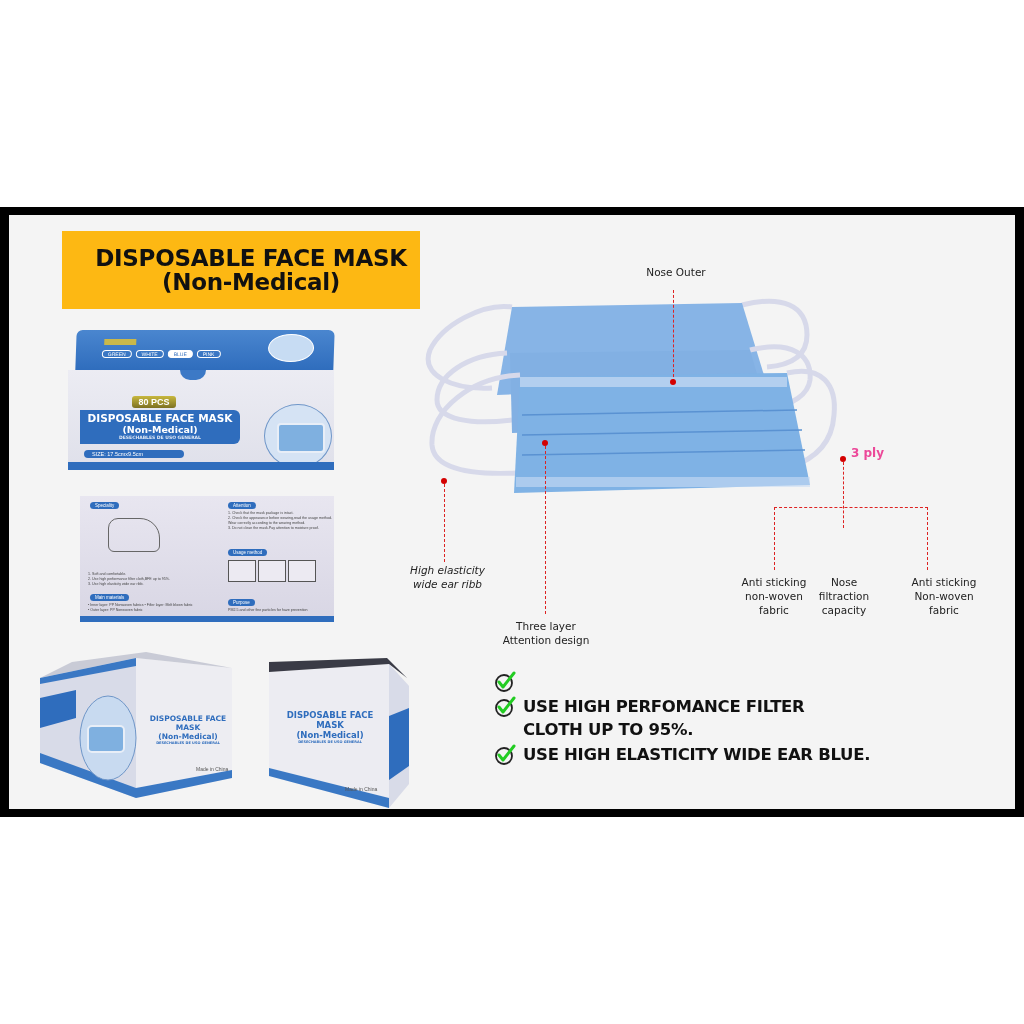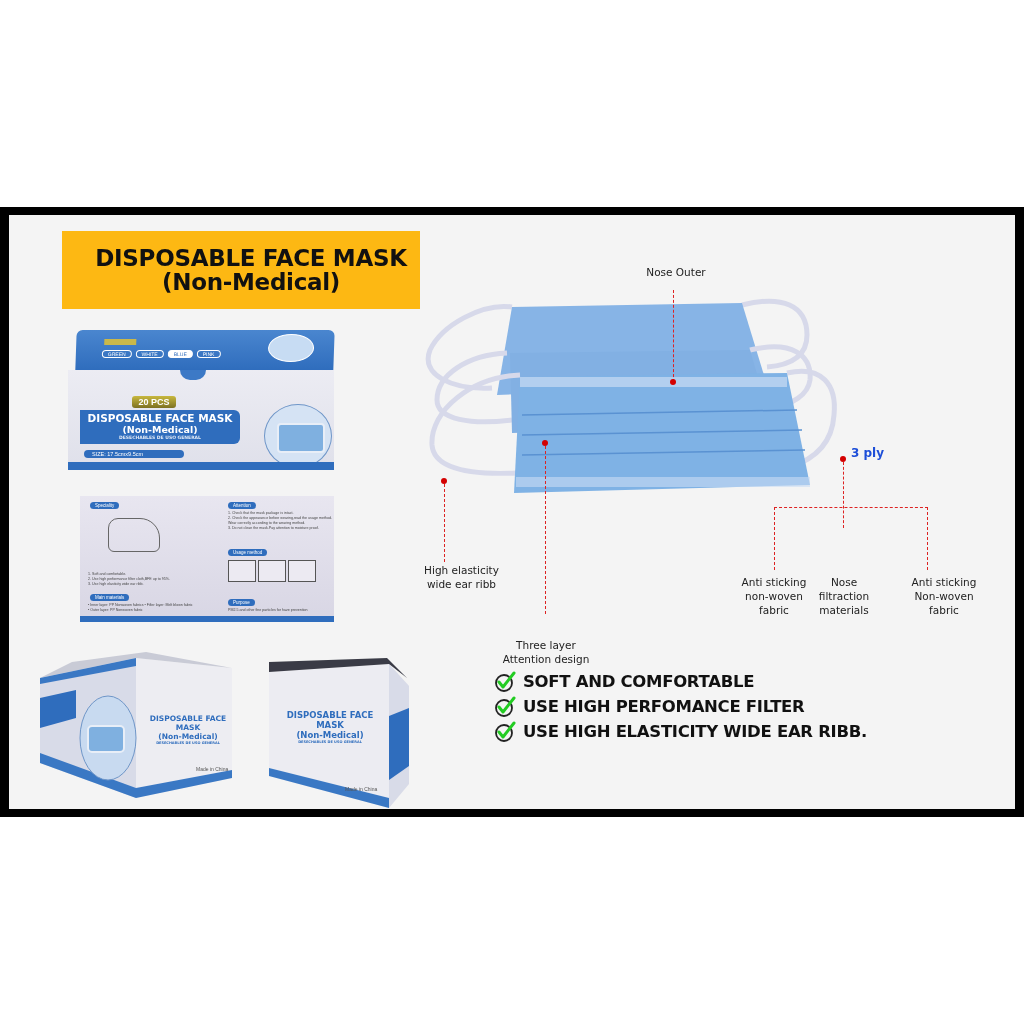--- a/index.html
+++ b/index.html
@@ -82,21 +82,21 @@
   .box-angle-r { position:absolute; left:267px; top:656px; width:142px; height:152px; }
   .face-title { position:absolute; color:#2f6dbd; font-family:"DejaVu Sans",sans-serif; font-weight:bold; text-align:center; }
   .made { position:absolute; font-size:5px; color:#555; }
 
   
   .masks { position:absolute; left:412px; top:295px; width:520px; height:200px; }
   .callout { position:absolute; font-family:"DejaVu Sans",sans-serif; font-size:10.5px; color:#222; text-align:center; line-height:14px; }
   .vdash { position:absolute; width:0; border-left:1.5px dashed #d22; }
   .hdash { position:absolute; height:0; border-top:1.5px dashed #d22; }
   .dot { position:absolute; width:6px; height:6px; border-radius:50%; background:#d40000; }
-  .ply { position:absolute; left:851px; top:446px; font-family:"DejaVu Sans",sans-serif; font-weight:bold; font-size:12px; color:#1d4ed8; }
+  .ply { position:absolute; left:851px; top:446px; font-family:"DejaVu Sans",sans-serif; font-weight:bold; font-size:12px; color:#ec4899; }
 
   
   .features { position:absolute; left:494px; top:670px; }
   .feat { position:relative; display:flex; align-items:flex-start; margin-bottom:2px; }
   .feat .check { width:22px; height:22px; position:relative; flex:none; margin-right:7px; margin-top:1px; }
   .feat .txt { font-family:"DejaVu Sans",sans-serif; font-weight:bold; font-size:16.5px; color:#111; line-height:23px; letter-spacing:-0.3px; }
 </style>
 </head>
 <body>
 
@@ -114,21 +114,21 @@
     <div class="chips">
       <span class="chip">GREEN</span>
       <span class="chip">WHITE</span>
       <span class="chip sel">BLUE</span>
       <span class="chip">PINK</span>
     </div>
     <div class="lid-circle"></div>
   </div>
   <div class="box-body">
     <div class="tab"></div>
-    <div class="pcs-badge">20 PCS</div>
+    <div class="pcs-badge">80 PCS</div>
     <div class="name-plate">
       <div class="a">DISPOSABLE FACE MASK</div>
       <div class="b">(Non-Medical)</div>
       <div class="c">DESECHABLES DE USO GENERAL</div>
     </div>
     <div class="size-plate">SIZE: 17.5cmx9.5cm</div>
     <div class="mask-circle">
         <div class="m"></div>
       </div>
     <div class="strip"></div>
@@ -221,68 +221,66 @@
 
 <div class="dot" style="left:840px;top:456px;"></div>
 <div class="ply">3 ply</div>
 <div class="vdash" style="left:843px;top:462px;height:66px;"></div>
 <div class="hdash" style="left:774px;top:507px;width:154px;"></div>
 <div class="vdash" style="left:774px;top:507px;height:63px;"></div>
 <div class="vdash" style="left:927px;top:507px;height:63px;"></div>
 
 <div class="dot" style="left:441px;top:478px;"></div>
 <div class="vdash" style="left:444px;top:484px;height:78px;"></div>
-<div class="callout" style="left:414px;top:563px;width:95px;">
+<div class="callout" style="left:400px;top:563px;width:95px;font-style:italic;">
   <div>High elasticity</div>
   <div>wide ear ribb</div>
 </div>
 
 <div class="dot" style="left:542px;top:440px;"></div>
 <div class="vdash" style="left:545px;top:446px;height:168px;"></div>
-<div class="callout" style="left:484px;top:638px;width:124px;text-align:center;">
+<div class="callout" style="left:484px;top:619px;width:124px;text-align:center;">
   <div>Three layer</div>
   <div>Attention design</div>
 </div>
 
 <div class="callout" style="left:734px;top:575px;width:80px;">
   <div>Anti sticking</div>
   <div>non-woven</div>
   <div>fabric</div>
 </div>
 <div class="callout" style="left:806px;top:575px;width:76px;">
   <div>Nose filtraction</div>
-  <div>materials</div>
+  <div>capacity</div>
 </div>
 <div class="callout" style="left:904px;top:575px;width:80px;">
   <div>Anti sticking</div>
   <div>Non-woven</div>
   <div>fabric</div>
 </div>
 
 <div class="features">
   <div class="feat">
     <svg class="check" viewBox="0 0 22 22">
       <circle cx="10" cy="12" r="8" fill="none" stroke="#222" stroke-width="1.8"></circle>
       <path d="M5,11 L9,16 L20,2" fill="none" stroke="#22cc22" stroke-width="3" stroke-linecap="round" stroke-linejoin="round"></path>
     </svg>
-    <div class="txt">
-      <div>SOFT AND COMFORTABLE</div>
-    </div>
   </div>
   <div class="feat">
     <svg class="check" viewBox="0 0 22 22">
       <circle cx="10" cy="12" r="8" fill="none" stroke="#222" stroke-width="1.8"></circle>
       <path d="M5,11 L9,16 L20,2" fill="none" stroke="#22cc22" stroke-width="3" stroke-linecap="round" stroke-linejoin="round"></path>
     </svg>
     <div class="txt">
       <div>USE HIGH PERFOMANCE FILTER</div>
+      <div>CLOTH UP TO 95%.</div>
     </div>
   </div>
   <div class="feat">
     <svg class="check" viewBox="0 0 22 22">
       <circle cx="10" cy="12" r="8" fill="none" stroke="#222" stroke-width="1.8"></circle>
       <path d="M5,11 L9,16 L20,2" fill="none" stroke="#22cc22" stroke-width="3" stroke-linecap="round" stroke-linejoin="round"></path>
     </svg>
     <div class="txt">
-      <div>USE HIGH ELASTICITY WIDE EAR RIBB.</div>
+      <div>USE HIGH ELASTICITY WIDE EAR BLUE.</div>
     </div>
   </div>
 </div>
 
 </body></html>

